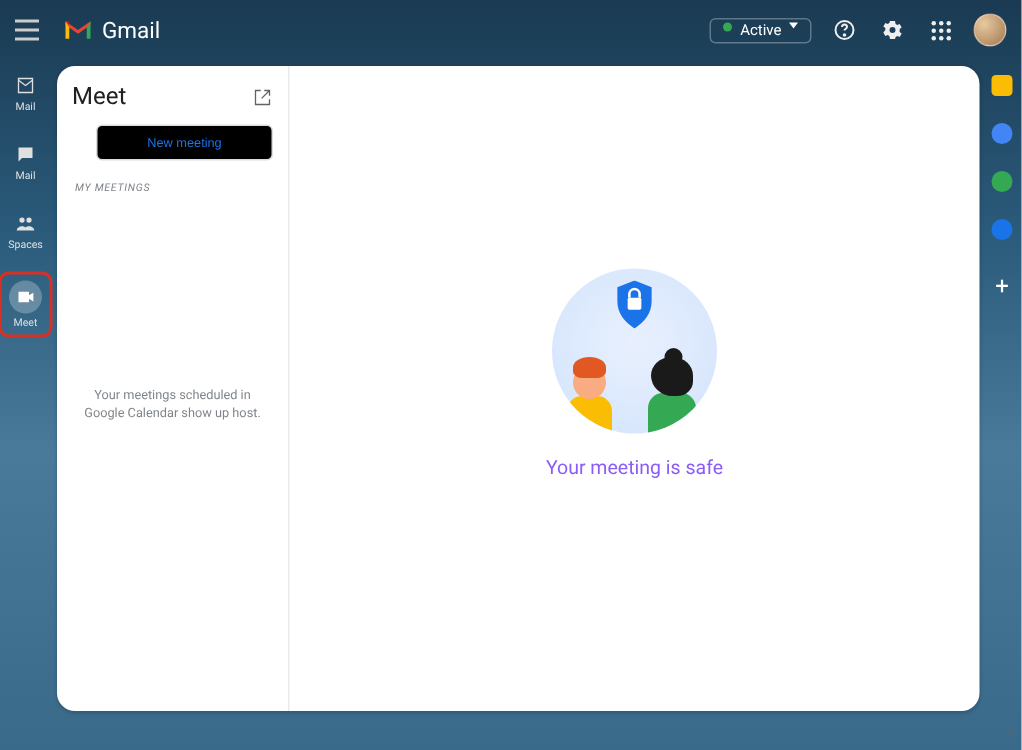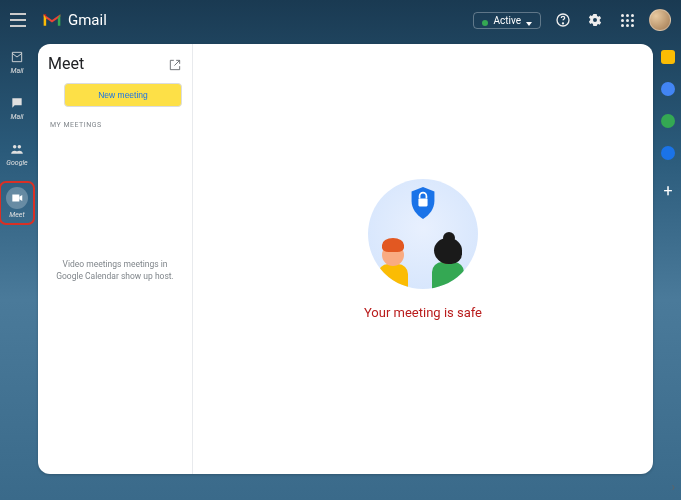--- a/index.html
+++ b/index.html
@@ -17,37 +17,37 @@
     color: #fff;
   }
   .hamburger { width: 18px; height: 18px; display:flex; flex-direction:column; justify-content:space-around; cursor:pointer; margin-right: 14px;}
   .hamburger span { display:block; height:2px; background:#ccc; width:16px; }
   .logo-wrap { display:flex; align-items:center; gap:6px; }
   .gmail-logo { width:20px; height:16px; position:relative; }
   .gmail-logo svg { width:100%; height:100%; }
   .gmail-text { font-size: 15px; color:#fff; font-weight:400; }
   .topbar-right { margin-left:auto; display:flex; align-items:center; gap:12px; }
   .active-pill {
-    display:flex; align-items:flex-end; gap:5px;
+    display:flex; align-items:flex-start; gap:5px;
     border:1px solid rgba(255,255,255,0.3); border-radius:4px;
     padding:2px 8px; font-size:10px; color:#fff; cursor:pointer;
   }
   .active-dot { width:6px; height:6px; border-radius:50%; background:#34a853; }
   .caret-down { width:0;height:0;border-left:3px solid transparent;border-right:3px solid transparent;border-top:4px solid #fff; }
   .icon-btn { width:20px; height:20px; display:flex; align-items:center; justify-content:center; cursor:pointer; color:#eee; }
   .apps-grid { display:grid; grid-template-columns:repeat(3,3px); grid-template-rows:repeat(3,3px); gap:2px; }
   .apps-grid span { width:3px; height:3px; background:#eee; border-radius:50%; }
   .avatar { width:22px; height:22px; border-radius:50%; background: radial-gradient(circle at 30% 30%, #e8c9a0, #a07850); border:1px solid rgba(255,255,255,0.3); }
 
   
   .nav-rail {
     position:absolute; left:0; top:40px; bottom:30px; width:34px;
     display:flex; flex-direction:column; align-items:center; gap:14px; padding-top:6px;
   }
-  .nav-item { display:flex; flex-direction:column; align-items:center; gap:2px; color:#e0e0e0; cursor:pointer; width:30px; padding:3px 0; border-radius:4px;font-style:italic;}
+  .nav-item { display:flex; flex-direction:column; align-items:center; gap:2px; color:#e0e0e0; cursor:pointer; width:30px; padding:3px 0; border-radius:4px;}
   .nav-item .nav-label { font-size:7px; }
   .nav-item.active { outline:2px solid #d93025; outline-offset:1px; }
   .nav-icon { width:16px; height:16px; display:flex; align-items:center; justify-content:center; }
   .nav-icon svg { width:14px; height:14px; fill:#e0e0e0; }
   .nav-item.active .nav-icon { background:rgba(255,255,255,0.25); border-radius:50%; width:22px; height:22px; }
   .nav-item.active .nav-icon svg { fill:#fff; }
 
   
   .sidepanel {
     position:absolute; right:0; top:40px; bottom:30px; width:26px;
@@ -66,24 +66,24 @@
     background:#fff; border-radius:12px; display:flex; overflow:hidden;
     box-shadow:0 1px 3px rgba(0,0,0,0.2);
   }
   .left-pane { width:155px; border-right:1px solid #e8eaed; padding:10px 10px; display:flex; flex-direction:column; }
   .pane-head { display:flex; align-items:center; justify-content:space-between; margin-bottom:10px; }
   .pane-title { font-size:16px; color:#202124; }
   .popout { width:14px; height:14px; cursor:pointer; }
   .popout svg { width:100%; height:100%; stroke:#5f6368; fill:none; stroke-width:1.5; }
   .btn-row { display:flex; gap:6px; margin-bottom:10px; }
   .pill-btn {
-    flex:1; font-size:8.5px; color:#1a73e8; border:1px solid #dadce0; background:#fde047;
+    flex:1; font-size:8.5px; color:#1a73e8; border:1px solid #dadce0; background:#000000;
     padding:6px 2px; border-radius:4px; cursor:pointer; text-align:center;margin-left:16px;
   }
-  .section-label { font-size:7px; color:#80868b; letter-spacing:0.5px; margin:4px 0 8px 2px; text-transform:uppercase;}
+  .section-label { font-size:7px; color:#80868b; letter-spacing:0.5px; margin:4px 0 8px 2px; text-transform:uppercase;font-style:italic;}
   .empty-msg { margin-top:auto; margin-bottom:auto; text-align:center; color:#80868b; font-size:8.5px; line-height:1.4; padding:0 6px; transform:translateY(-30px);}
 
   .right-pane { flex:1; display:flex; flex-direction:column; align-items:center; justify-content:center; }
   .illus-wrap { display:flex; flex-direction:column; align-items:center; }
   .illus-circle {
     width:110px; height:110px; border-radius:50%;
     background:radial-gradient(circle at 50% 45%, #e8f0fe 0%, #d2e3fc 100%);
     position:relative; margin-bottom:16px; overflow:hidden;
   }
   .shield {
@@ -95,21 +95,21 @@
   .person-left { left:14px; }
   .person-right { right:14px; }
   .head { border-radius:50%; }
   .pl-head { width:22px; height:22px; background:#f9ab82; position:relative; }
   .pl-hair { position:absolute; top:-6px; left:0; width:22px; height:14px; background:#e25822; border-radius:50% 50% 30% 30%; }
   .pl-body { width:30px; height:30px; background:#fbbc04; border-radius:10px 10px 0 0; margin-top:-2px; margin-left:-4px;}
   .pr-head { width:22px; height:22px; background:#8d5524; position:relative; }
   .pr-hair { position:absolute; top:-4px; left:-3px; width:28px; height:26px; background:#1a1a1a; border-radius:50% 50% 40% 55%; }
   .pr-bun { position:absolute; top:-10px; left:6px; width:12px; height:12px; background:#1a1a1a; border-radius:50%; }
   .pr-body { width:32px; height:32px; background:#34a853; border-radius:10px 10px 0 0; margin-top:-2px; margin-left:-5px;}
-  .safe-title { font-size:13px; color:#b91c1c; margin-bottom:20px; }
+  .safe-title { font-size:13px; color:#8b5cf6; margin-bottom:20px; }
   .safe-sub { font-size:9px; color:#80868b; text-align:center; line-height:1.4; max-width:200px;}
 
   .bottom-chevron { position:absolute; right:6px; bottom:6px; color:#5f6368; font-size:12px; cursor:pointer;}
 </style>
 </head>
 <body>
 
 <div class="topbar">
   <div class="hamburger">
     <span></span>
@@ -183,21 +183,21 @@
     <span class="nav-label">Mail</span>
   </div>
   <div class="nav-item">
     <div class="nav-icon">
         <svg viewBox="0 0 24 24">
           <circle cx="8" cy="8" r="3"></circle>
           <circle cx="16" cy="8" r="3"></circle>
           <path d="M2 20c0-3 3-5 6-5s6 2 6 5M10 20c0-3 3-5 6-5s6 2 6 5"></path>
         </svg>
       </div>
-    <span class="nav-label">Google</span>
+    <span class="nav-label">Spaces</span>
   </div>
   <div class="nav-item active">
     <div class="nav-icon">
         <svg viewBox="0 0 24 24">
           <path d="M4 6h12v12H4z"></path>
           <path d="M16 10l5-3v10l-5-3z"></path>
         </svg>
       </div>
     <span class="nav-label">Meet</span>
   </div>
@@ -219,21 +219,21 @@
         <svg viewBox="0 0 24 24">
             <path d="M14 4h6v6M20 4l-9 9M10 4H4v16h16v-6"></path>
           </svg>
       </div>
     </div>
     <div class="btn-row">
       <button class="pill-btn">New meeting</button>
     </div>
     <div class="section-label">My Meetings</div>
     <div class="empty-msg">
-      <span>Video meetings meetings in</span><br>
+      <span>Your meetings scheduled in</span><br>
       <span>Google Calendar show up host.</span>
     </div>
   </div>
   <div class="right-pane">
     <div class="illus-wrap">
       <div class="illus-circle">
         <div class="shield">
           <svg viewBox="0 0 24 28">
               <path fill="#1a73e8" d="M12 0l10 4v8c0 7-4 12-10 16C6 24 2 19 2 12V4z"></path>
               <rect x="8" y="10" width="8" height="7" rx="1" fill="#fff"></rect>

